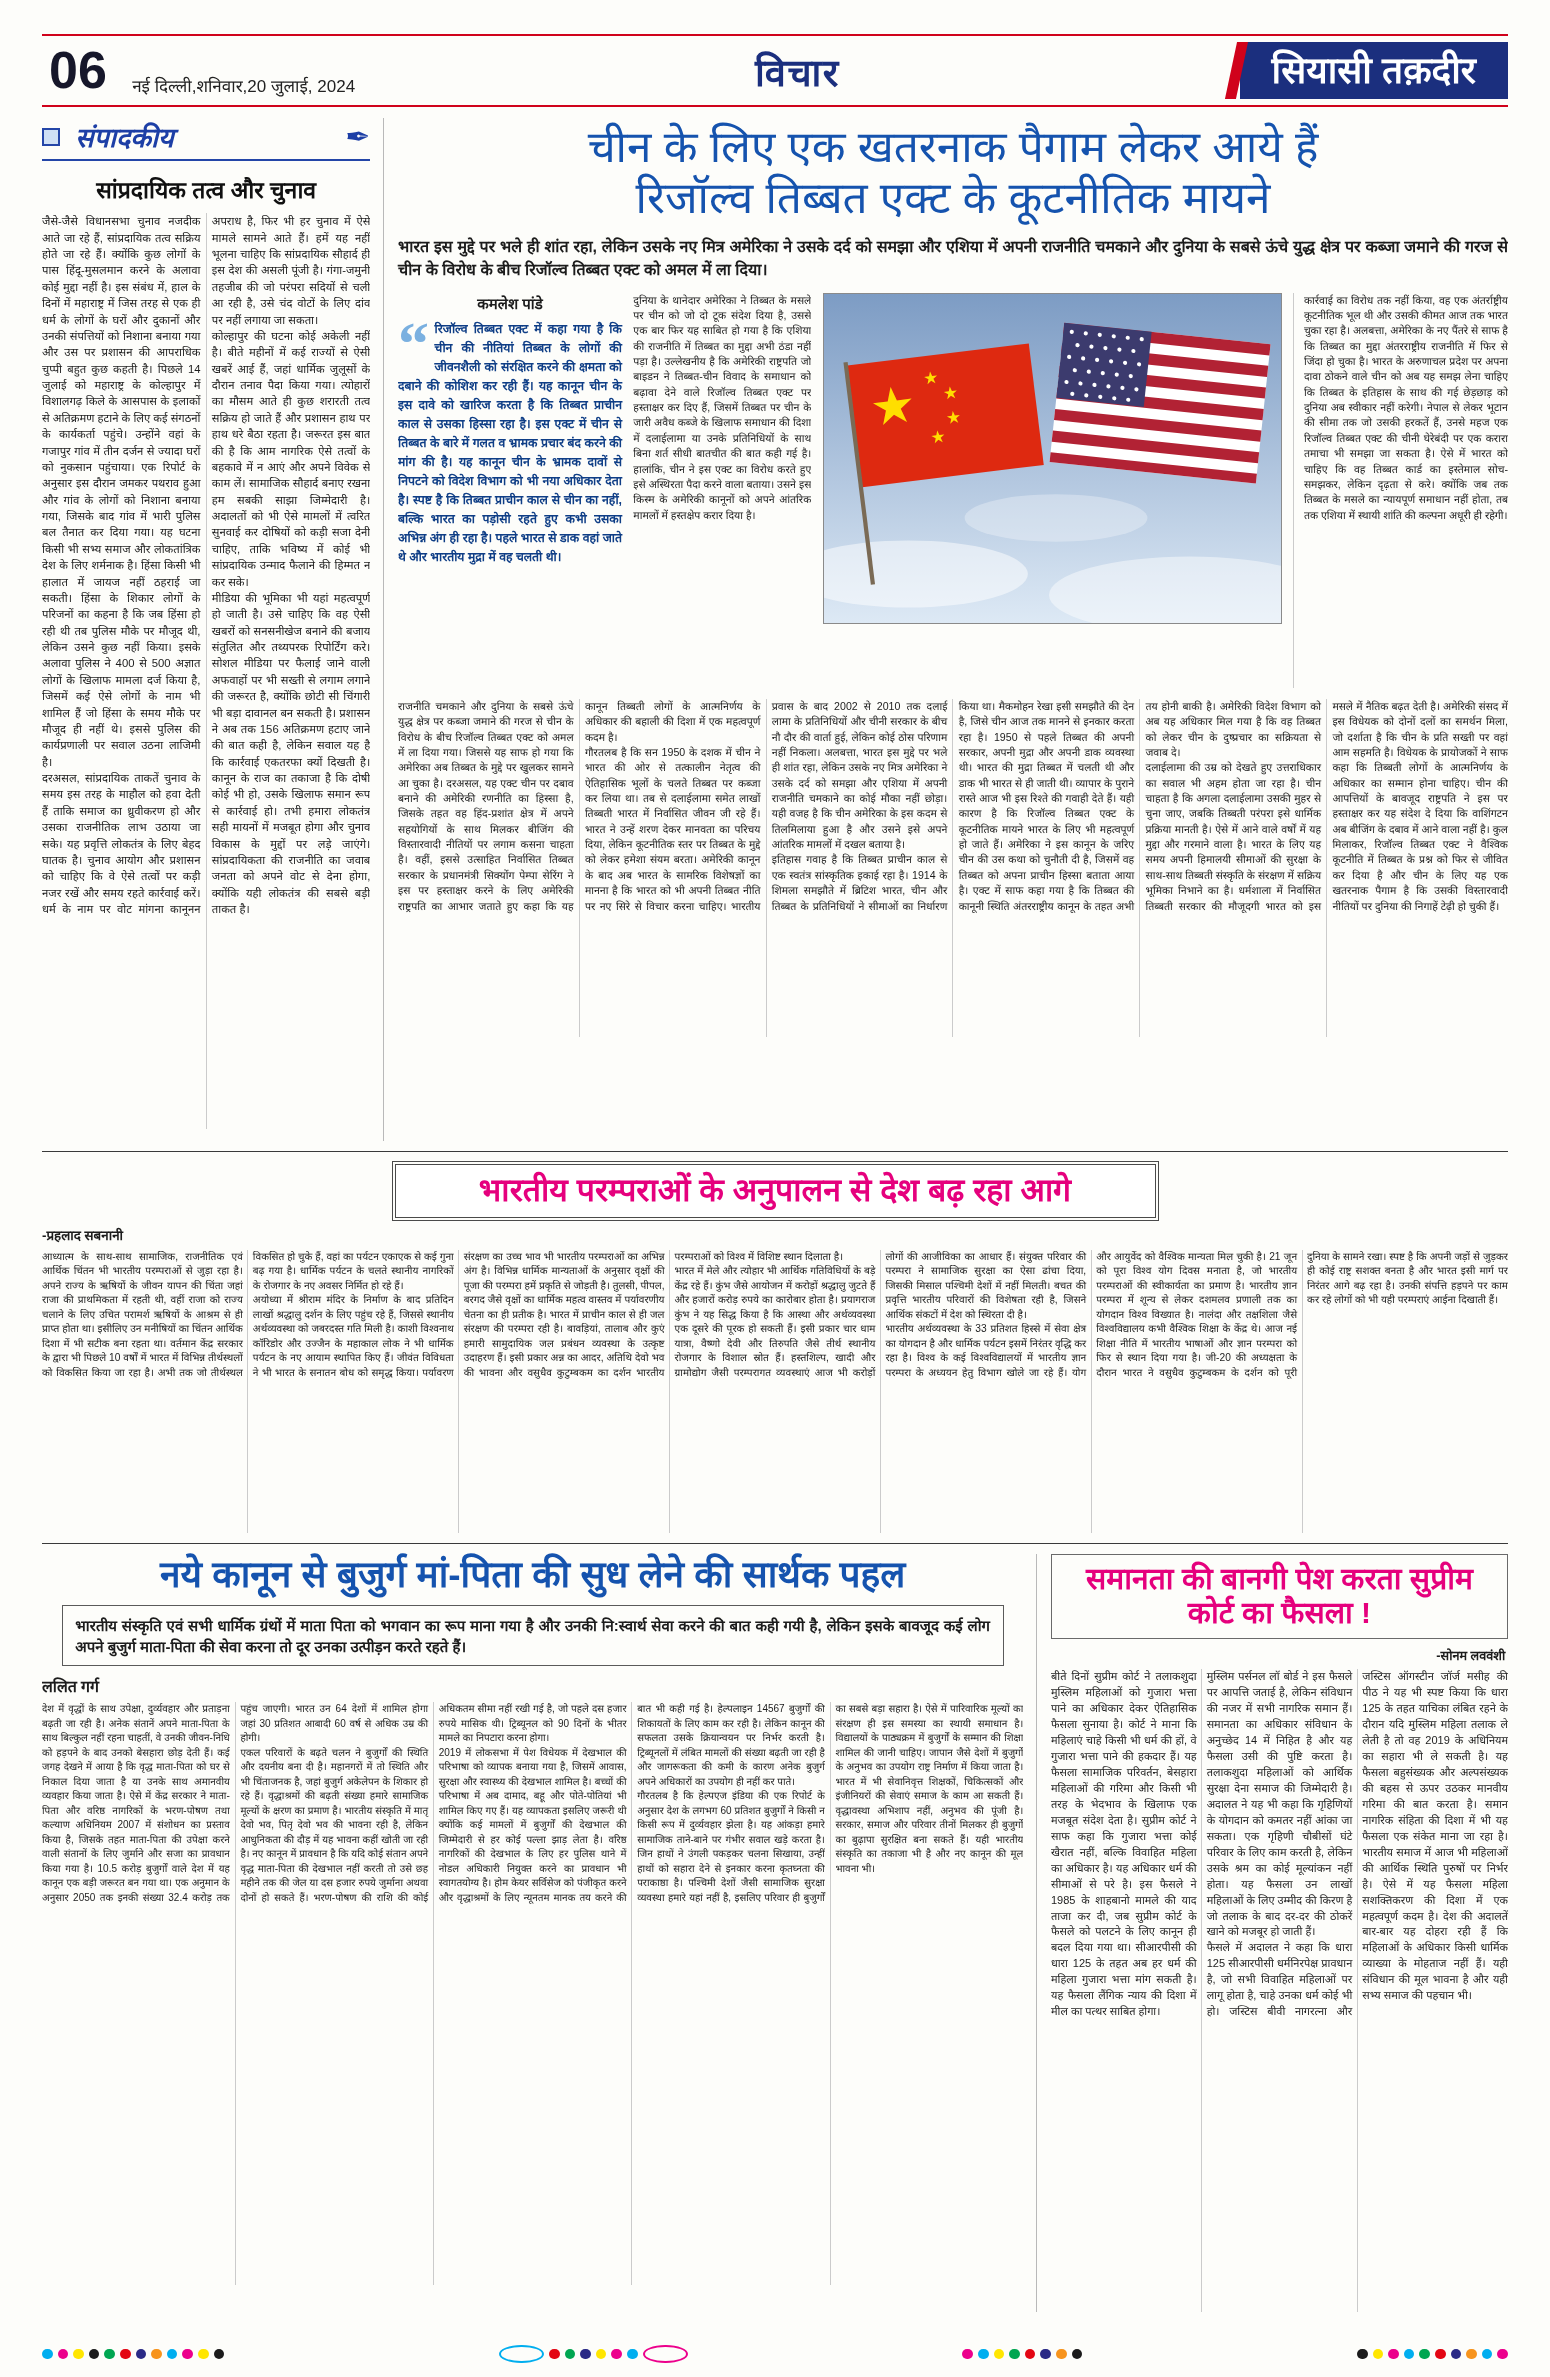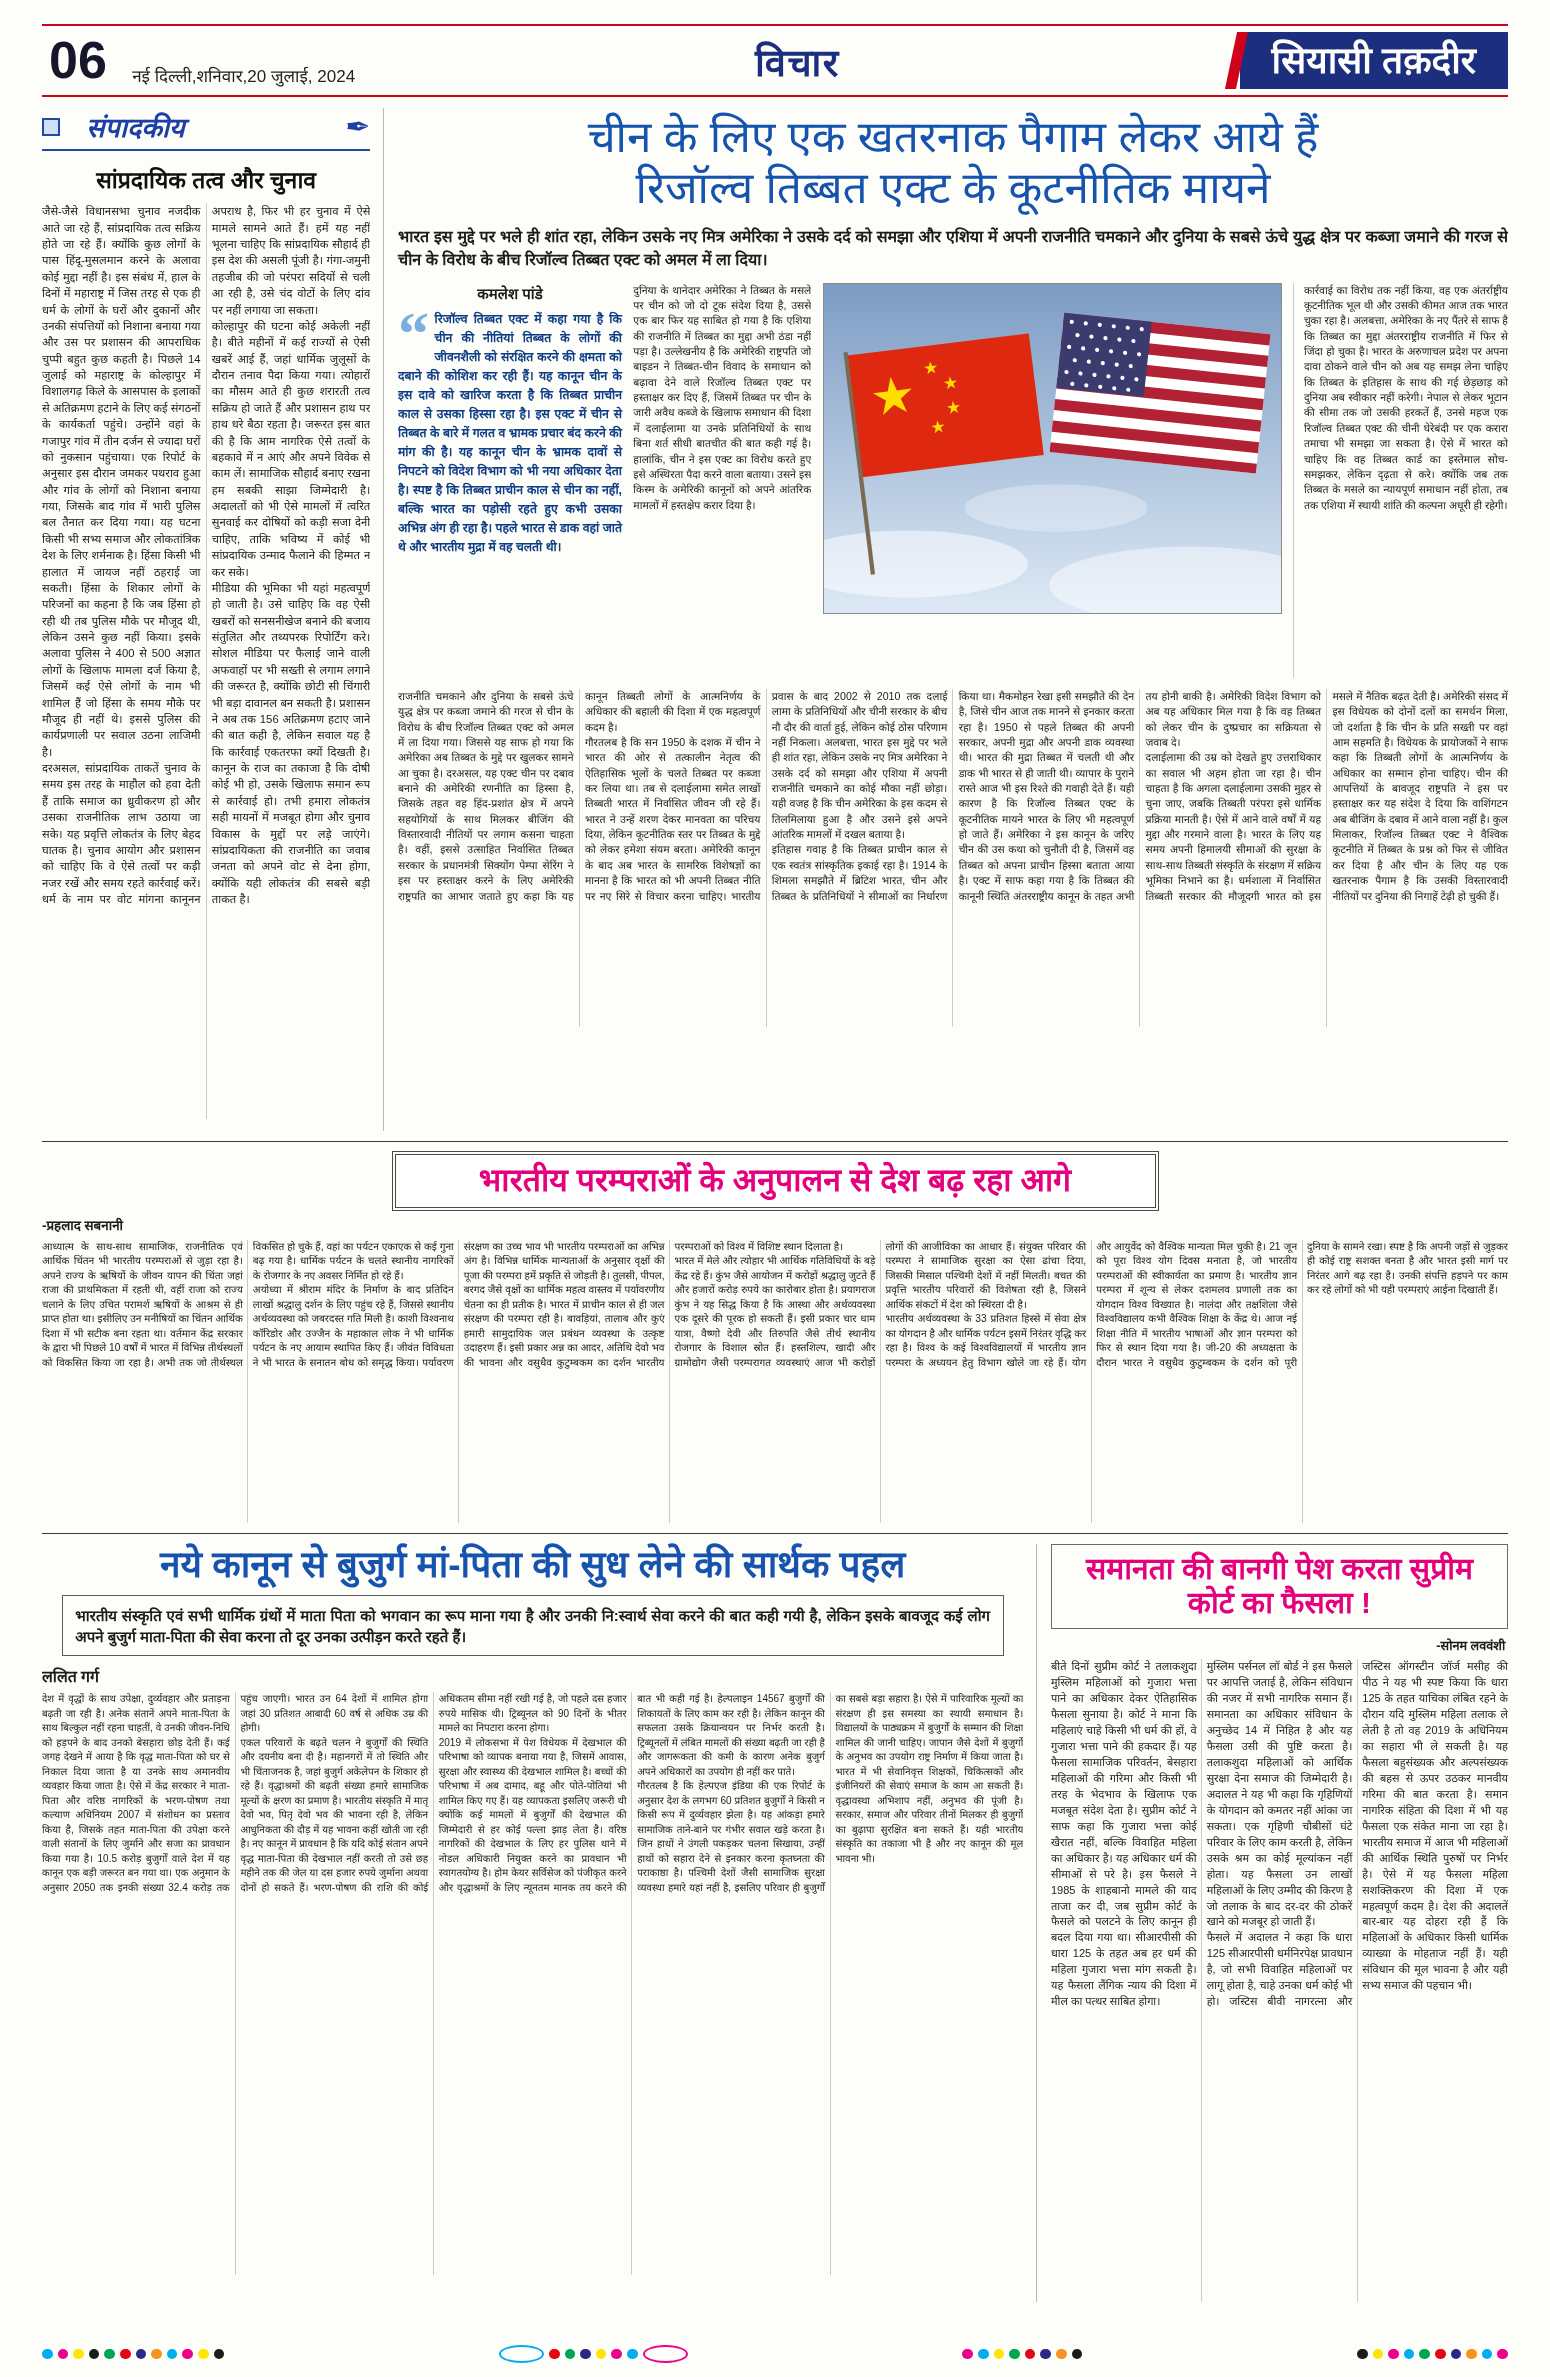--- a/index.html
+++ b/index.html
@@ -6,42 +6,42 @@
   body { margin: 0; background: #e8e8e4; font-family: "Liberation Sans", sans-serif; }
   .page {
     width: 1550px; height: 2377px; margin: 0 auto; background: #fdfdfa;
     color: #1c1c1c; position: relative; overflow: hidden; padding: 24px 42px 0;
   }
 
   
   .masthead {
     display: flex; align-items: stretch; gap: 18.3px;
     border-top: 2.8px solid #d0021b; border-bottom: 2.8px solid #d0021b;
-    height: 73px; position: relative;
+    height: 73px; position: relative; margin-top: 10px;
   }
   .pageno { font-size: 52px; font-weight: bold; color: #16172a; line-height: 68px; padding: 0 7px; }
   .dateline { align-self: flex-end; font-size: 17px; padding-bottom: 8.5px; color: #222; }
   .section-title {
     font-family: "Liberation Serif", serif; font-size: 38px; font-weight: bold;
     color: #1b2f7e; margin: auto; letter-spacing: 1.4px;
   }
   .paper-name {
     background: #1b2f7e; color: #fff; font-size: 37px; font-weight: bold;
     padding: 10px 32px; position: relative; align-self: center; line-height: 1;
   }
   .paper-name::before {
     content: ''; position: absolute; left: -8.5px; top: 0; bottom: 0; width: 11.3px;
     background: #d0021b; transform: skewX(-12deg);
   }
 
   
   .top-zone { display: flex; gap: 14px; margin-top: 11.3px; height: 1023px; overflow: hidden; }
 
   .editorial { width: 342px; flex: none; border-right: 0.7px solid #b9b9b9; padding-right: 12.7px; }
-  .ed-label-row { display: flex; align-items: center; gap: 26px; border-bottom: 2.1px solid #2446a8; padding-bottom: 4.2px; justify-content: center; }
+  .ed-label-row { display: flex; align-items: center; gap: 15px; border-bottom: 2.1px solid #2446a8; padding-bottom: 4.2px; justify-content: center; }
   .ed-square { width: 18.3px; height: 18.3px; border: 2.1px solid #2446a8; background: #cfe0f5; flex: none; }
   .ed-label { color: #1d3fa6; font-size: 27px; font-weight: bold; font-style: italic; }
   .quill { margin-left: auto; font-size: 30px; color: #1d3fa6; line-height: 1; }
   .ed-title { font-size: 23px; font-weight: bold; text-align: center; margin: 11.3px 0 8.5px; color: #101010; }
   .ed-body {
     column-count: 2; column-gap: 11.3px; column-rule: 0.7px solid #cbcbcb;
     font-size: 11.3px; line-height: 1.45; text-align: justify;
     height: 916px; overflow: hidden; white-space: pre-line;
   }
 

